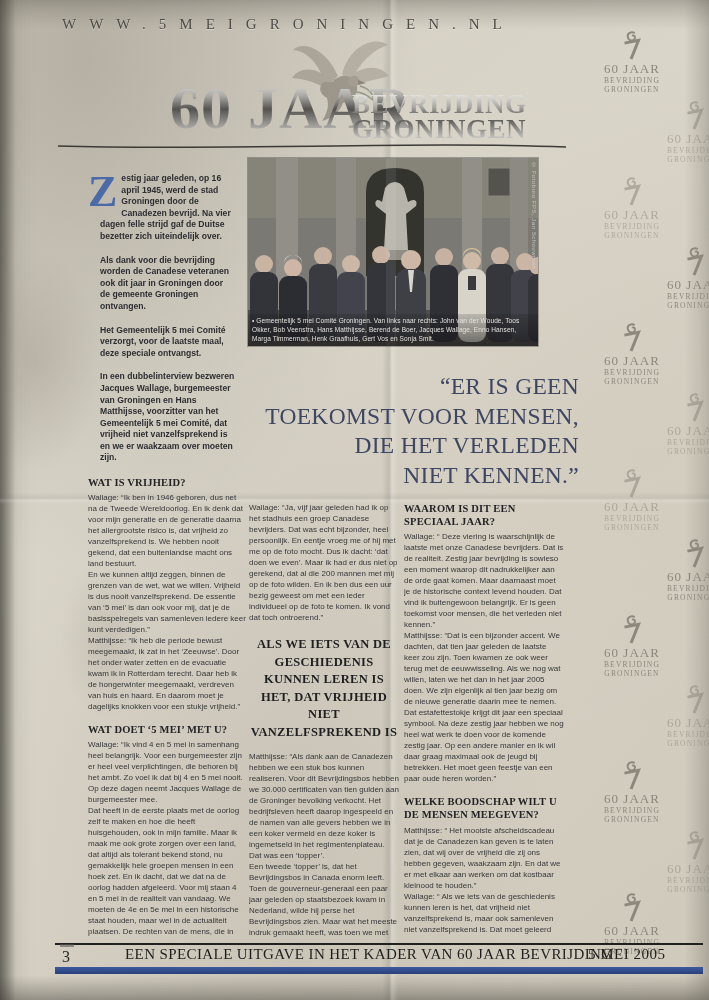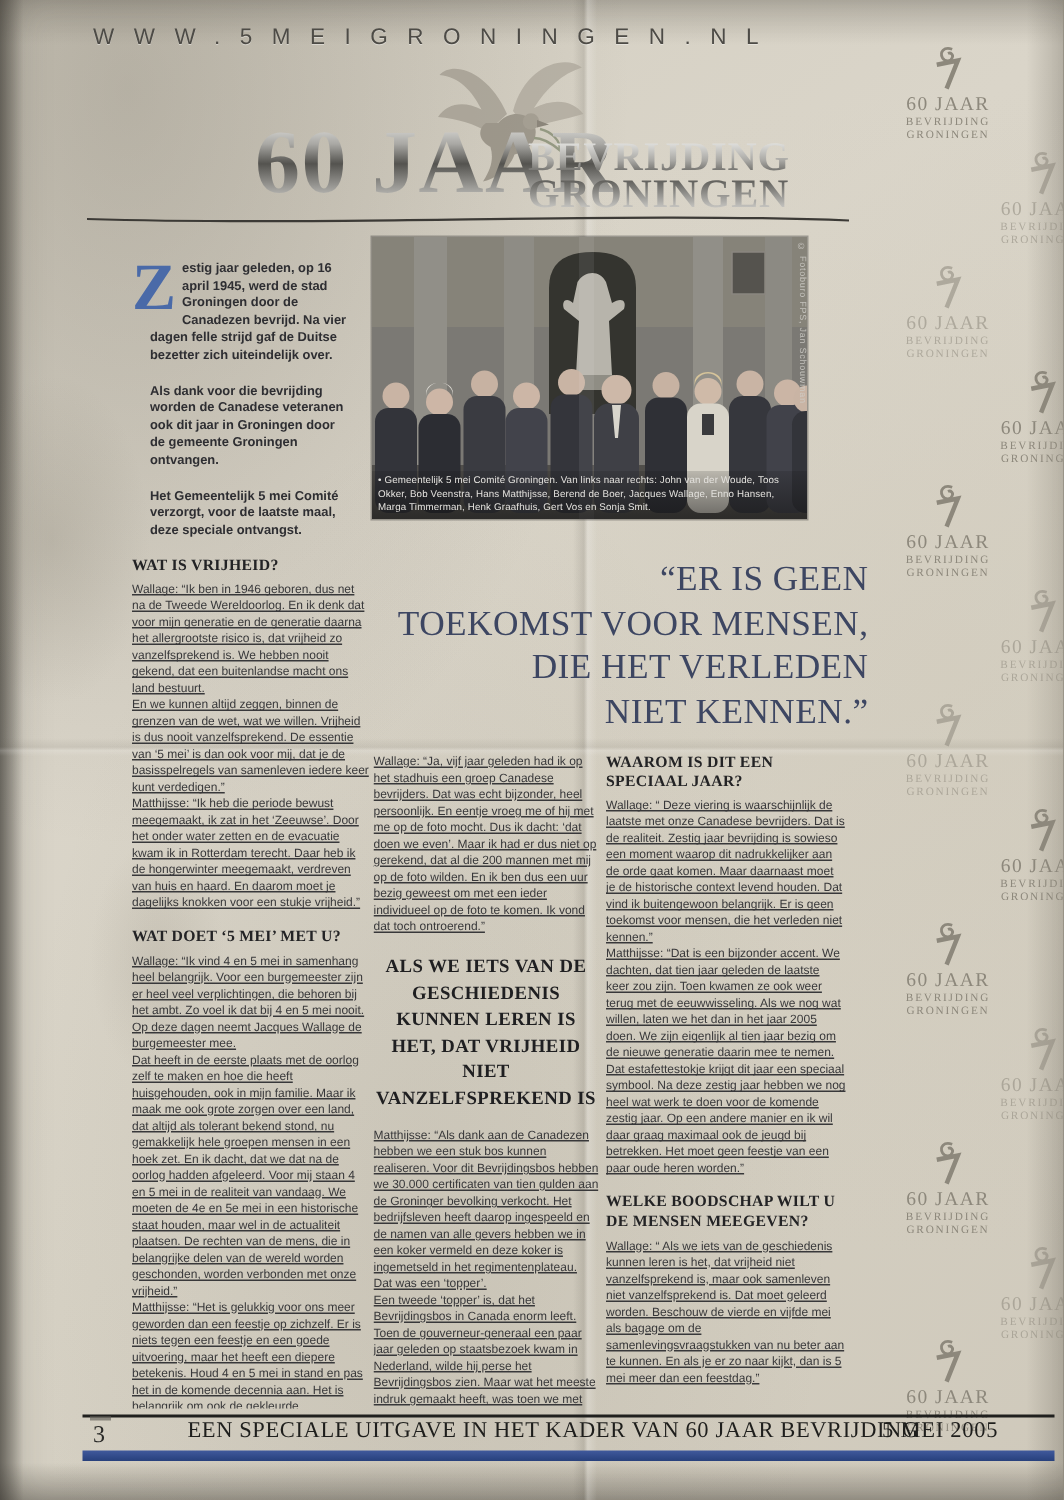--- a/index.html
+++ b/index.html
@@ -17,21 +17,21 @@
     box-shadow:inset 14px 0 30px -14px rgba(40,38,34,.5);}
   .fold-v{position:absolute;left:382px;top:0;width:16px;height:1000px;
     background:linear-gradient(90deg,transparent,rgba(70,66,58,.14) 45%,rgba(255,255,255,.22) 62%,transparent);pointer-events:none;}
   .fold-h{position:absolute;left:0;top:492px;width:709px;height:12px;
     background:linear-gradient(180deg,transparent,rgba(90,85,75,.10) 50%,rgba(255,255,255,.15) 70%,transparent);pointer-events:none;}
   .stain{position:absolute;border-radius:50%;pointer-events:none;}
   .stain.a{left:-30px;top:250px;width:130px;height:220px;background:radial-gradient(closest-side,rgba(130,124,110,.25),transparent);}
   .stain.b{left:60px;top:560px;width:90px;height:160px;background:radial-gradient(closest-side,rgba(135,128,114,.18),transparent);}
 
   .site-url{position:absolute;left:62px;top:16px;width:620px;
-    font-family:Liberation Sans, sans-serif;font-size:15px;letter-spacing:13px;
+    font-family:Liberation Serif, serif;font-size:15px;letter-spacing:13px;
     color:#4d4b46;text-shadow:0 1px 0 rgba(255,255,255,.4);white-space:nowrap;}
 
   .dove{position:absolute;left:290px;top:36px;opacity:.85;}
 
   .metal{font-family:"Liberation Serif",serif;font-weight:bold;
     background:linear-gradient(180deg,#efefec 0%,#a9a8a4 30%,#54534f 52%,#8b8a86 72%,#d9d8d4 100%);
     -webkit-background-clip:text;background-clip:text;color:transparent;}
   .title-60{position:absolute;left:170px;top:78px;font-size:60px;letter-spacing:1px;line-height:1;}
   .title-stack{position:absolute;left:352px;top:92px;font-size:27px;line-height:.92;letter-spacing:.5px;}
   .title-underline{position:absolute;left:56px;top:138px;}
@@ -60,21 +60,21 @@
   .col-1{left:88px;top:161px;width:159px;max-height:778px;overflow:hidden;}
   .col-2{left:249px;top:502px;width:150px;max-height:436px;overflow:hidden;}
   .col-3{left:404px;top:502px;width:160px;max-height:436px;overflow:hidden;}
 
   .intro{font-size:8.6px;font-weight:bold;line-height:11.6px;color:#2e2e32;}
   .intro p{margin:12px;}
   .dropcap{float:left;font-family:"Liberation Serif",serif;font-size:44px;line-height:33px;
     color:#4a6aa8;margin:2px 4px 0 0;font-weight:bold;}
 
   .bodytxt{font-size:8px;line-height:11px;}
-  .bodytxt p{margin:0;text-decoration:underline;}
+  .bodytxt p{margin:0;}
   .sec-h{font-family:"Liberation Serif",serif;font-weight:bold;font-size:10.5px;
     color:#24242  6;letter-spacing:.2px;margin:11px 0 3px;line-height:1.25;color:#232325;}
   .sec-h.first{margin-top:0;}
   .big-h{font-family:"Liberation Serif",serif;font-weight:bold;font-size:12.5px;
     text-align:center;line-height:1.4;letter-spacing:.3px;color:#1f1f21;margin:13px 0 10px;}
 
   .footer-rule{position:absolute;left:55px;top:943px;width:648px;height:2px;background:#20201e;}
   .footer-page{position:absolute;left:62px;top:948px;font-family:"Liberation Serif",serif;
     font-size:16px;color:#2a2a28;}
   .footer-marks{position:absolute;left:60px;top:944px;width:14px;height:3px;
@@ -288,20 +288,21 @@
     <div>DIE HET VERLEDEN</div>
     <div>NIET KENNEN.”</div>
   </div>
 
   <div class="col col-1">
     <div class="intro">
       <span class="dropcap">Z</span>
       <p>estig jaar geleden, op 16 april 1945, werd de stad Groningen door de Canadezen bevrijd. Na vier dagen felle strijd gaf de Duitse bezetter zich uiteindelijk over.</p>
       <p>Als dank voor die bevrijding worden de Canadese veteranen ook dit jaar in Groningen door de gemeente Groningen ontvangen.</p>
       <p>Het Gemeentelijk 5 mei Comité verzorgt, voor de laatste maal, deze speciale ontvangst.</p>
+      <p>In een dubbelinterview bezweren Jacques Wallage, burgemeester van Groningen en Hans Matthijsse, voorzitter van het Gemeentelijk 5 mei Comité, dat vrijheid niet vanzelfsprekend is en we er waakzaam over moeten zijn.</p>
     </div>
     <div class="bodytxt">
       <div class="sec-h">WAT IS VRIJHEID?</div>
       <p>Wallage: “Ik ben in 1946 geboren, dus net na de Tweede Wereldoorlog. En ik denk dat voor mijn generatie en de generatie daarna het allergrootste risico is, dat vrijheid zo vanzelfsprekend is. We hebben nooit gekend, dat een buitenlandse macht ons land bestuurt.</p>
       <p>En we kunnen altijd zeggen, binnen de grenzen van de wet, wat we willen. Vrijheid is dus nooit vanzelfsprekend. De essentie van ‘5 mei’ is dan ook voor mij, dat je de basisspelregels van  samenleven iedere keer kunt verdedigen.”</p>
       <p>Matthijsse: “Ik heb die periode bewust meegemaakt, ik zat in het ‘Zeeuwse’. Door het onder water zetten en de evacuatie kwam ik in Rotterdam terecht. Daar heb ik de hongerwinter meegemaakt, verdreven van huis en haard. En daarom moet je dagelijks knokken voor een stukje vrijheid.”</p>
       <div class="sec-h">WAT DOET ‘5 MEI’ MET U?</div>
       <p>Wallage: “Ik vind 4 en 5 mei in samenhang heel belangrijk. Voor een burgemeester zijn er heel veel verplichtingen, die behoren bij het ambt. Zo voel ik dat bij 4 en 5 mei nooit. Op deze dagen neemt Jacques Wallage de burgemeester mee.</p>
       <p>Dat heeft in de eerste plaats met de oorlog zelf te maken en hoe die heeft huisgehouden, ook in mijn familie. Maar ik maak me ook grote zorgen over een land, dat altijd als tolerant bekend stond, nu gemakkelijk hele groepen mensen in een hoek zet. En ik dacht, dat we dat na de oorlog hadden afgeleerd. Voor mij staan 4 en 5 mei in de realiteit van vandaag. We moeten de 4e en 5e mei in een historische staat houden, maar wel in de actualiteit plaatsen. De rechten van de mens, die in belangrijke delen van de wereld worden geschonden, worden verbonden met onze vrijheid.”</p>
       <p>Matthijsse: “Het is gelukkig voor ons meer geworden dan een feestje op zichzelf. Er is niets tegen een feestje en een goede uitvoering, maar het heeft een diepere betekenis. Houd 4 en 5 mei in stand en pas het in de komende decennia aan. Het is belangrijk om ook de gekleurde gemeenschap erbij te betrekken, we zijn een internationale staat. En in de toekomst wordt dat nog belangrijker. En gezamenlijk moeten we leren knokken voor diezelfde vrijheid. Dat deden die bevrijders, 60 jaar geleden, ook.”</p>
@@ -313,20 +314,21 @@
     <div class="big-h">ALS WE IETS VAN DE GESCHIEDENIS KUNNEN LEREN IS HET, DAT VRIJHEID NIET VANZELFSPREKEND IS</div>
     <p>Matthijsse: “Als dank aan de Canadezen hebben we een stuk bos kunnen realiseren. Voor dit Bevrijdingsbos hebben we 30.000 certificaten van tien gulden aan de Groninger bevolking verkocht. Het bedrijfsleven heeft daarop ingespeeld en de namen van alle gevers hebben we in een koker vermeld en deze koker is ingemetseld in het regimentenplateau. Dat was een ‘topper’.</p>
     <p>Een tweede ‘topper’ is, dat het Bevrijdingsbos in Canada enorm leeft. Toen de gouverneur-generaal een paar jaar geleden op staatsbezoek kwam in Nederland, wilde hij perse het Bevrijdingsbos zien. Maar wat het meeste indruk gemaakt heeft, was toen we met de Canadezen na een zangaubade de Martinikerk uit kwamen. De Grote Markt was ineens zwart van de mensen, jong en oud. En daar liepen die Canadezen midden tussen. Die spontaniteit van de mensen en die klank die er van afstraalde, dat vergeet ik nooit meer. En daar is Groningen toch vrij uniek in.”</p>
   </div>
 
   <div class="col col-3 bodytxt">
     <div class="sec-h first">WAAROM IS DIT EEN SPECIAAL JAAR?</div>
     <p>Wallage: “ Deze viering is waarschijnlijk de laatste met onze Canadese bevrijders. Dat is de realiteit. Zestig jaar bevrijding is sowieso een moment waarop dit nadrukkelijker aan de orde  gaat komen. Maar daarnaast moet je de historische context levend houden. Dat vind ik buitengewoon belangrijk. Er is geen toekomst voor mensen, die het verleden niet kennen.”</p>
     <p>Matthijsse: “Dat is een bijzonder accent. We dachten, dat tien jaar geleden de laatste keer zou zijn. Toen kwamen ze ook weer terug met de eeuwwisseling. Als we nog wat willen, laten we het dan in het jaar 2005 doen. We zijn eigenlijk al tien jaar bezig om de nieuwe generatie daarin mee te nemen. Dat estafettestokje krijgt dit jaar een speciaal symbool. Na deze zestig jaar hebben we nog heel wat werk te doen voor de komende zestig jaar. Op een andere manier en ik wil daar graag maximaal ook de jeugd bij betrekken. Het moet geen feestje van een paar oude heren worden.”</p>
     <div class="sec-h">WELKE BOODSCHAP WILT U DE MENSEN MEEGEVEN?</div>
+    <p>Matthijsse: “ Het mooiste afscheidscadeau dat je de Canadezen kan geven is te laten zien, dat wij over de vrijheid die zij ons hebben gegeven, waakzaam zijn. En dat we er met elkaar aan werken om dat kostbaar kleinood te houden.”</p>
     <p>Wallage: “ Als we iets van de geschiedenis kunnen leren is het, dat vrijheid niet vanzelfsprekend is, maar ook samenleven niet vanzelfsprekend is. Dat moet geleerd worden. Beschouw de vierde en vijfde mei als bagage om de samenlevingsvraagstukken van nu beter aan te kunnen. En als je er zo naar kijkt, dan is 5 mei meer dan een feestdag.”</p>
 
   </div>
 
   <div class="footer-rule"></div>
   <div class="footer-marks"></div>
   <div class="footer-page">3</div>
   <div class="footer-center">EEN SPECIALE UITGAVE IN HET KADER VAN 60 JAAR BEVRIJDING</div>
   <div class="footer-date">5 MEI 2005</div>
   <div class="footer-bar"></div>

